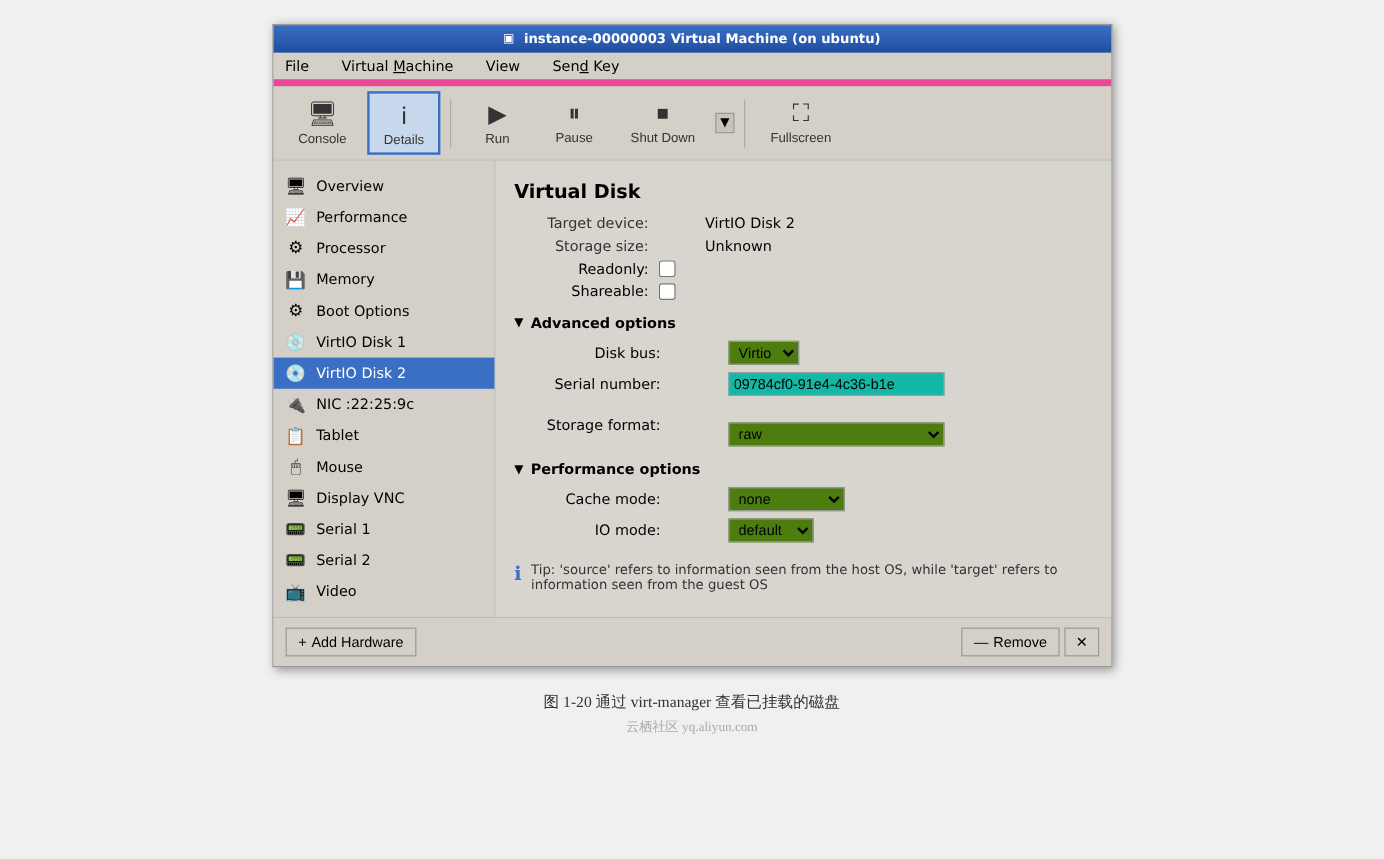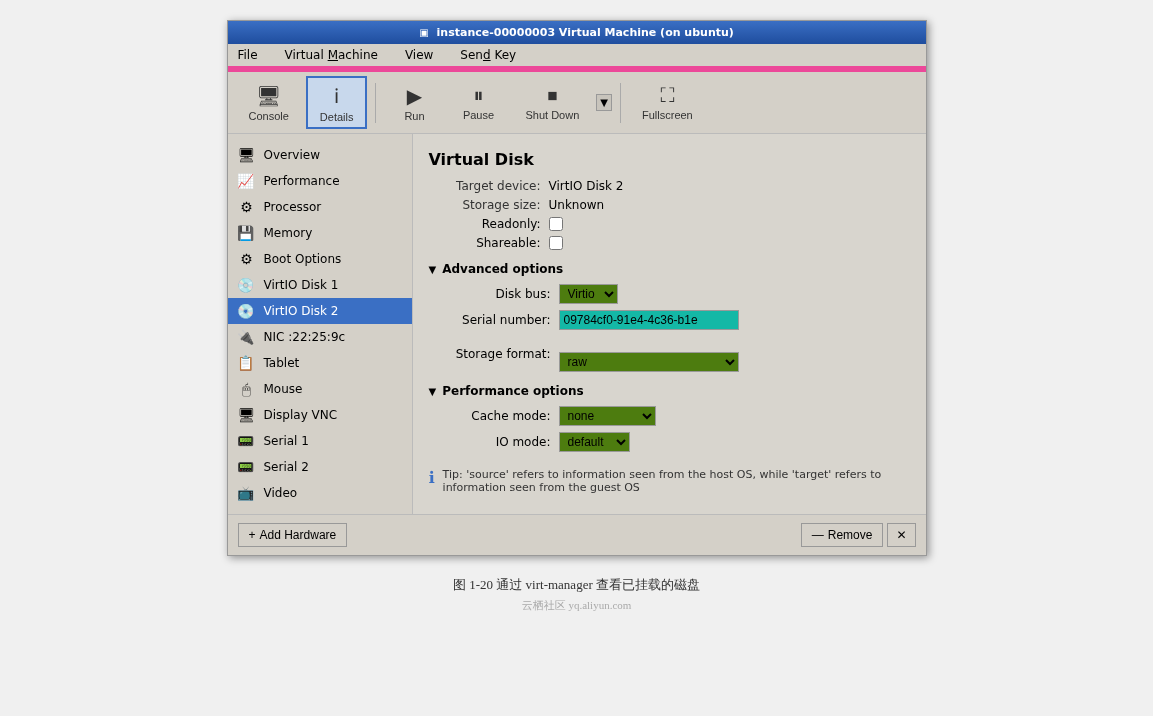--- a/index.html
+++ b/index.html
@@ -138,20 +138,21 @@
     .panel-title {
       font-size: 16px;
       font-weight: bold;
       margin-bottom: 10px;
     }
 
     .field-row {
       display: flex;
       margin-bottom: 5px;
       align-items: center;
+      gap: 39px;
     }
     .field-label {
       width: 120px;
       text-align: right;
       padding-right: 8px;
       color: #333;
       font-size: 12px;
     }
     .field-value {
       font-size: 12px;
@@ -184,20 +185,21 @@
     }
     .section-header .triangle {
       margin-right: 6px;
       font-size: 10px;
     }
 
     .dropdown-row {
       display: flex;
       margin-bottom: 6px;
       align-items: center;
+      gap: 48px;
     }
     .dropdown-label {
       width: 130px;
       text-align: right;
       padding-right: 8px;
       font-size: 12px;
     }
     select {
       font-size: 12px;
       background: #4d7c0f;

